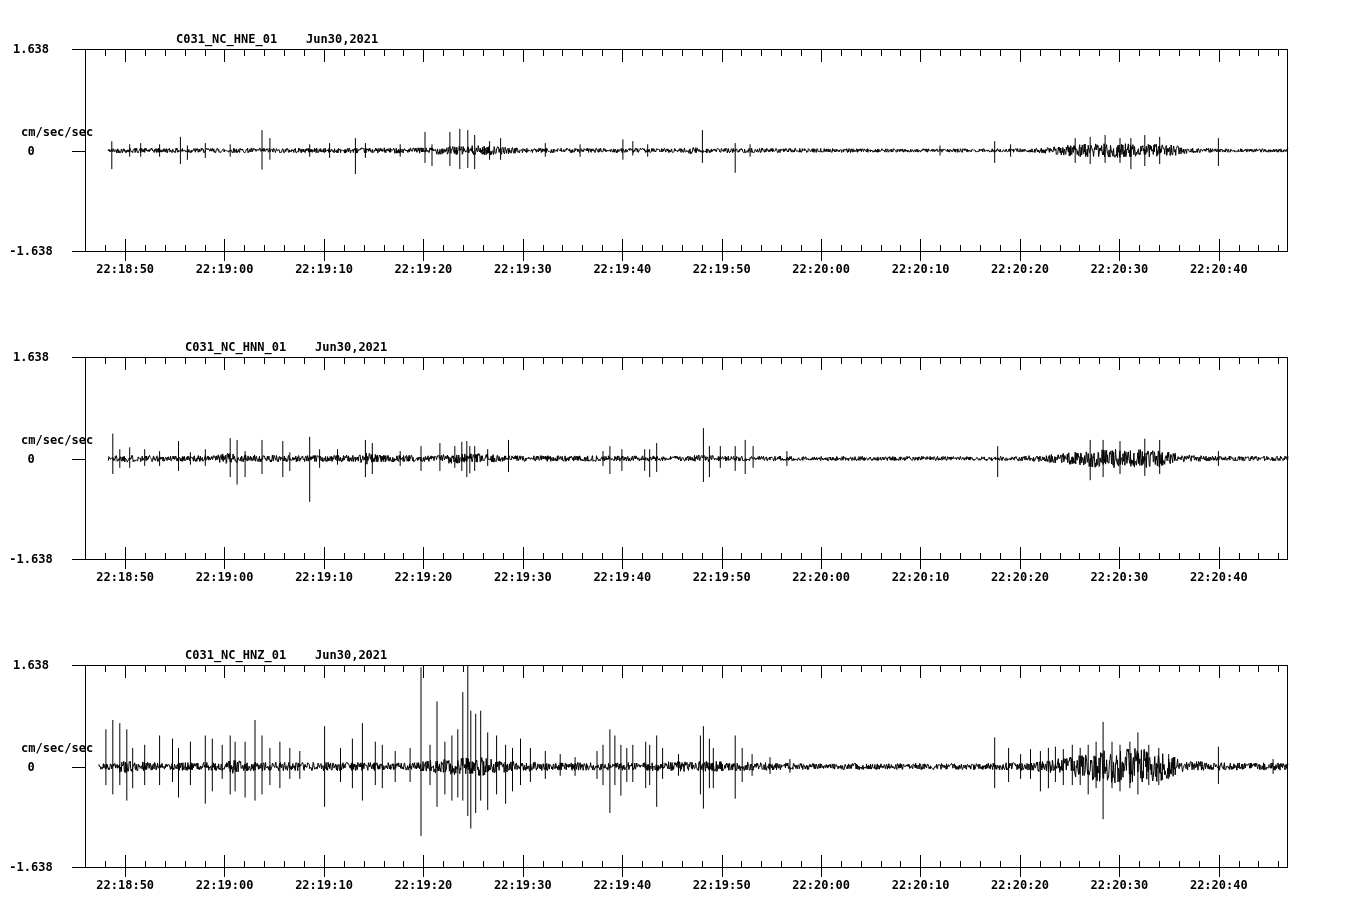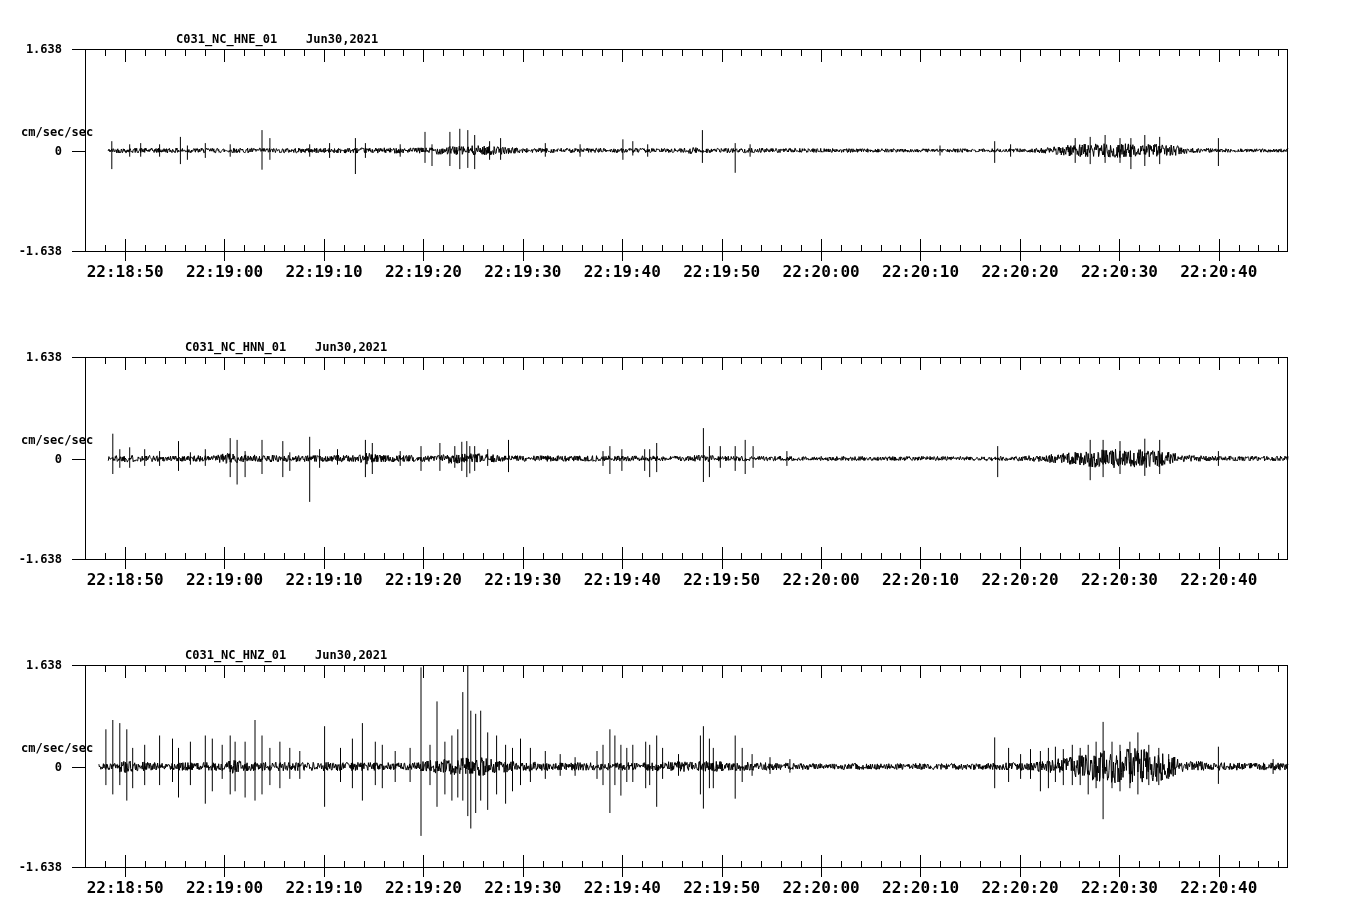--- a/index.html
+++ b/index.html
@@ -1,21 +1,21 @@
 <!DOCTYPE html>
 <html><head>
 <meta charset="utf-8">
 <style>
   html,body{margin:0;padding:0;width:1358px;height:924px;background:#ffffff;overflow:hidden}
   body{position:relative;font-family:"DejaVu Sans Mono","Liberation Mono",monospace;font-weight:bold;color:#000}
   .panel{position:absolute;left:0;top:0;width:1358px;height:1px}
   .trace-title{position:absolute;font-size:12px;white-space:pre;letter-spacing:0px}
-  .ylab{position:absolute;left:0;width:62px;text-align:right;font-size:12px;line-height:13px;white-space:pre}
+  .ylab{position:absolute;left:0;width:62px;text-align:center;font-size:12px;line-height:13px;white-space:pre}
   .yunits{position:absolute;left:21px;font-size:12px;white-space:pre}
-  .xlab{position:absolute;width:96px;margin-left:-48px;text-align:center;font-size:16px;white-space:pre}
+  .xlab{position:absolute;width:96px;margin-left:-48px;text-align:center;font-size:12px;white-space:pre}
   svg.wave{position:absolute;overflow:visible}
   .frame{fill:none;stroke:#000;stroke-width:1;shape-rendering:crispEdges}
   .ticks{fill:none;stroke:#000;stroke-width:1;shape-rendering:crispEdges}
   .trace{fill:none;stroke:#000;stroke-width:1}
 </style>
 </head>
 <body>
 
 <div id="plots">
     <div class="panel">

